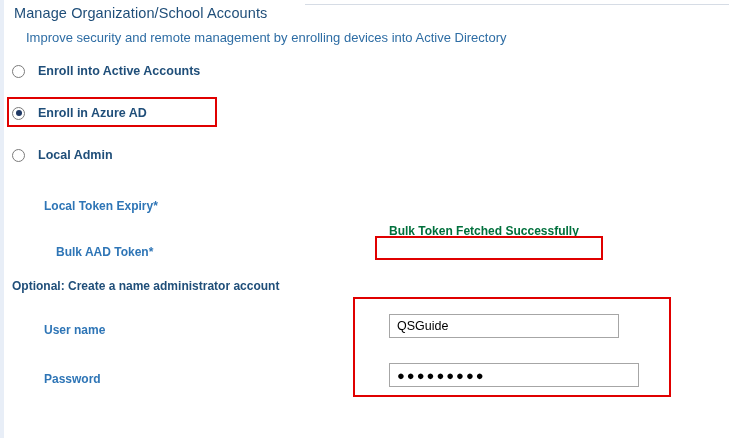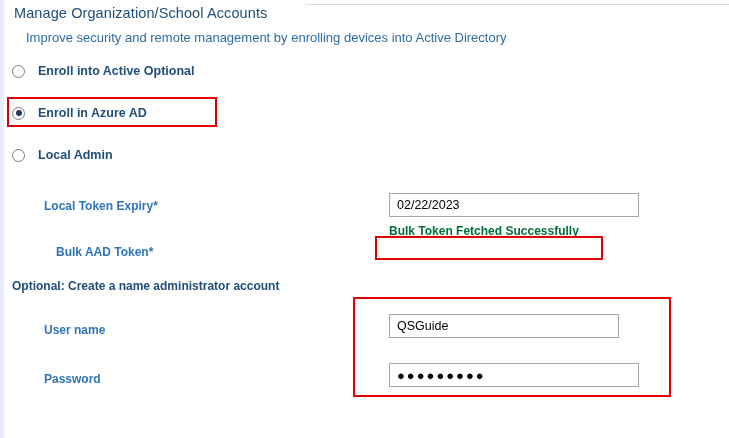--- a/index.html
+++ b/index.html
@@ -158,37 +158,36 @@
 <div class="page">
 
   <div class="left-rule"></div>
   <div class="hr"></div>
 
   <div class="title">Manage Organization/School Accounts</div>
   <div class="subtitle">Improve security and remote management by enrolling devices into Active Directory</div>
 
   <div class="radio-row" style="top:61px;">
     <span class="radio"></span>
-    <span class="radio-label">Enroll into Active Optional</span>
+    <span class="radio-label">Enroll into Active Accounts</span>
   </div>
 
   <div class="radio-row" style="top:103px;justify-content:center;">
     <span class="radio checked"></span>
     <span class="radio-label">Enroll in Azure AD</span>
   </div>
 
   <div class="radio-row" style="top:145px;text-align:right;">
     <span class="radio"></span>
     <span class="radio-label">Local Admin</span>
   </div>
 
   <div class="field-label" style="left:44px; top:199px;">
     <span>Local Token Expiry</span><span class="req">*</span>
   </div>
-  <input class="textbox" style="left: 389px; top: 193px; width: 250px;" type="text" value="02/22/2023">
 
   <div class="field-label" style="left:56px; top:245px;">
     <span>Bulk AAD Token</span><span class="req">*</span>
   </div>
   <div class="success-msg" style="left:389px; top:224px;">Bulk Token Fetched Successfully</div>
 
   <div class="optional-note" style="top:279px;">Optional: Create a name administrator account</div>
 
   <div class="field-label" style="left:44px; top:323px;">User name</div>
   <input class="textbox" style="left: 389px; top: 314px; width: 230px;" type="text" value="QSGuide">

